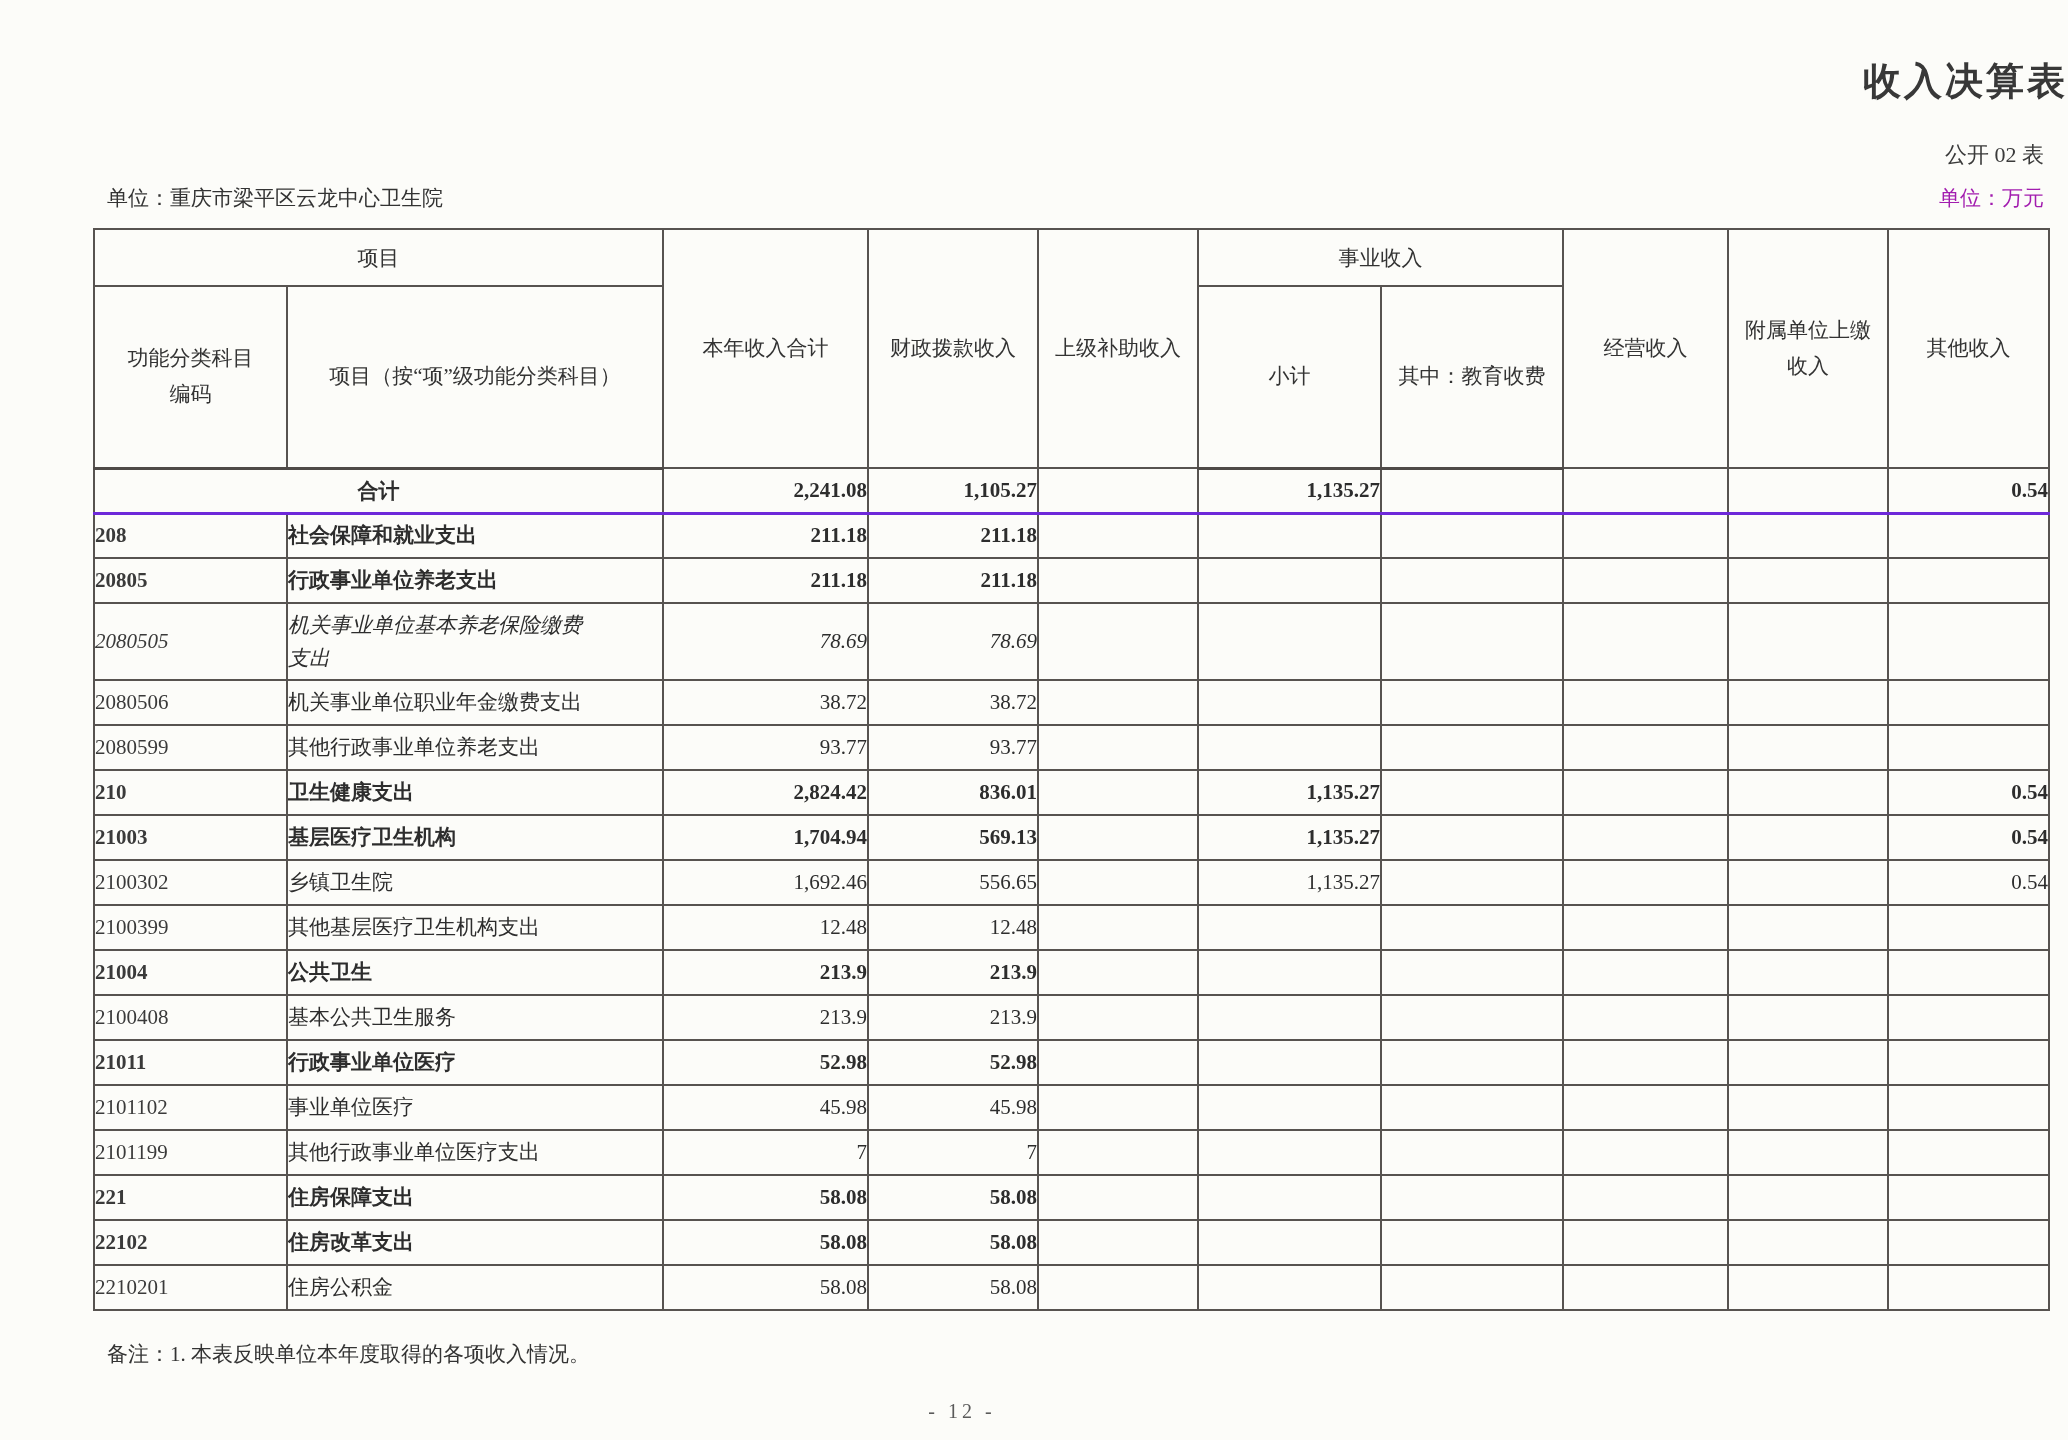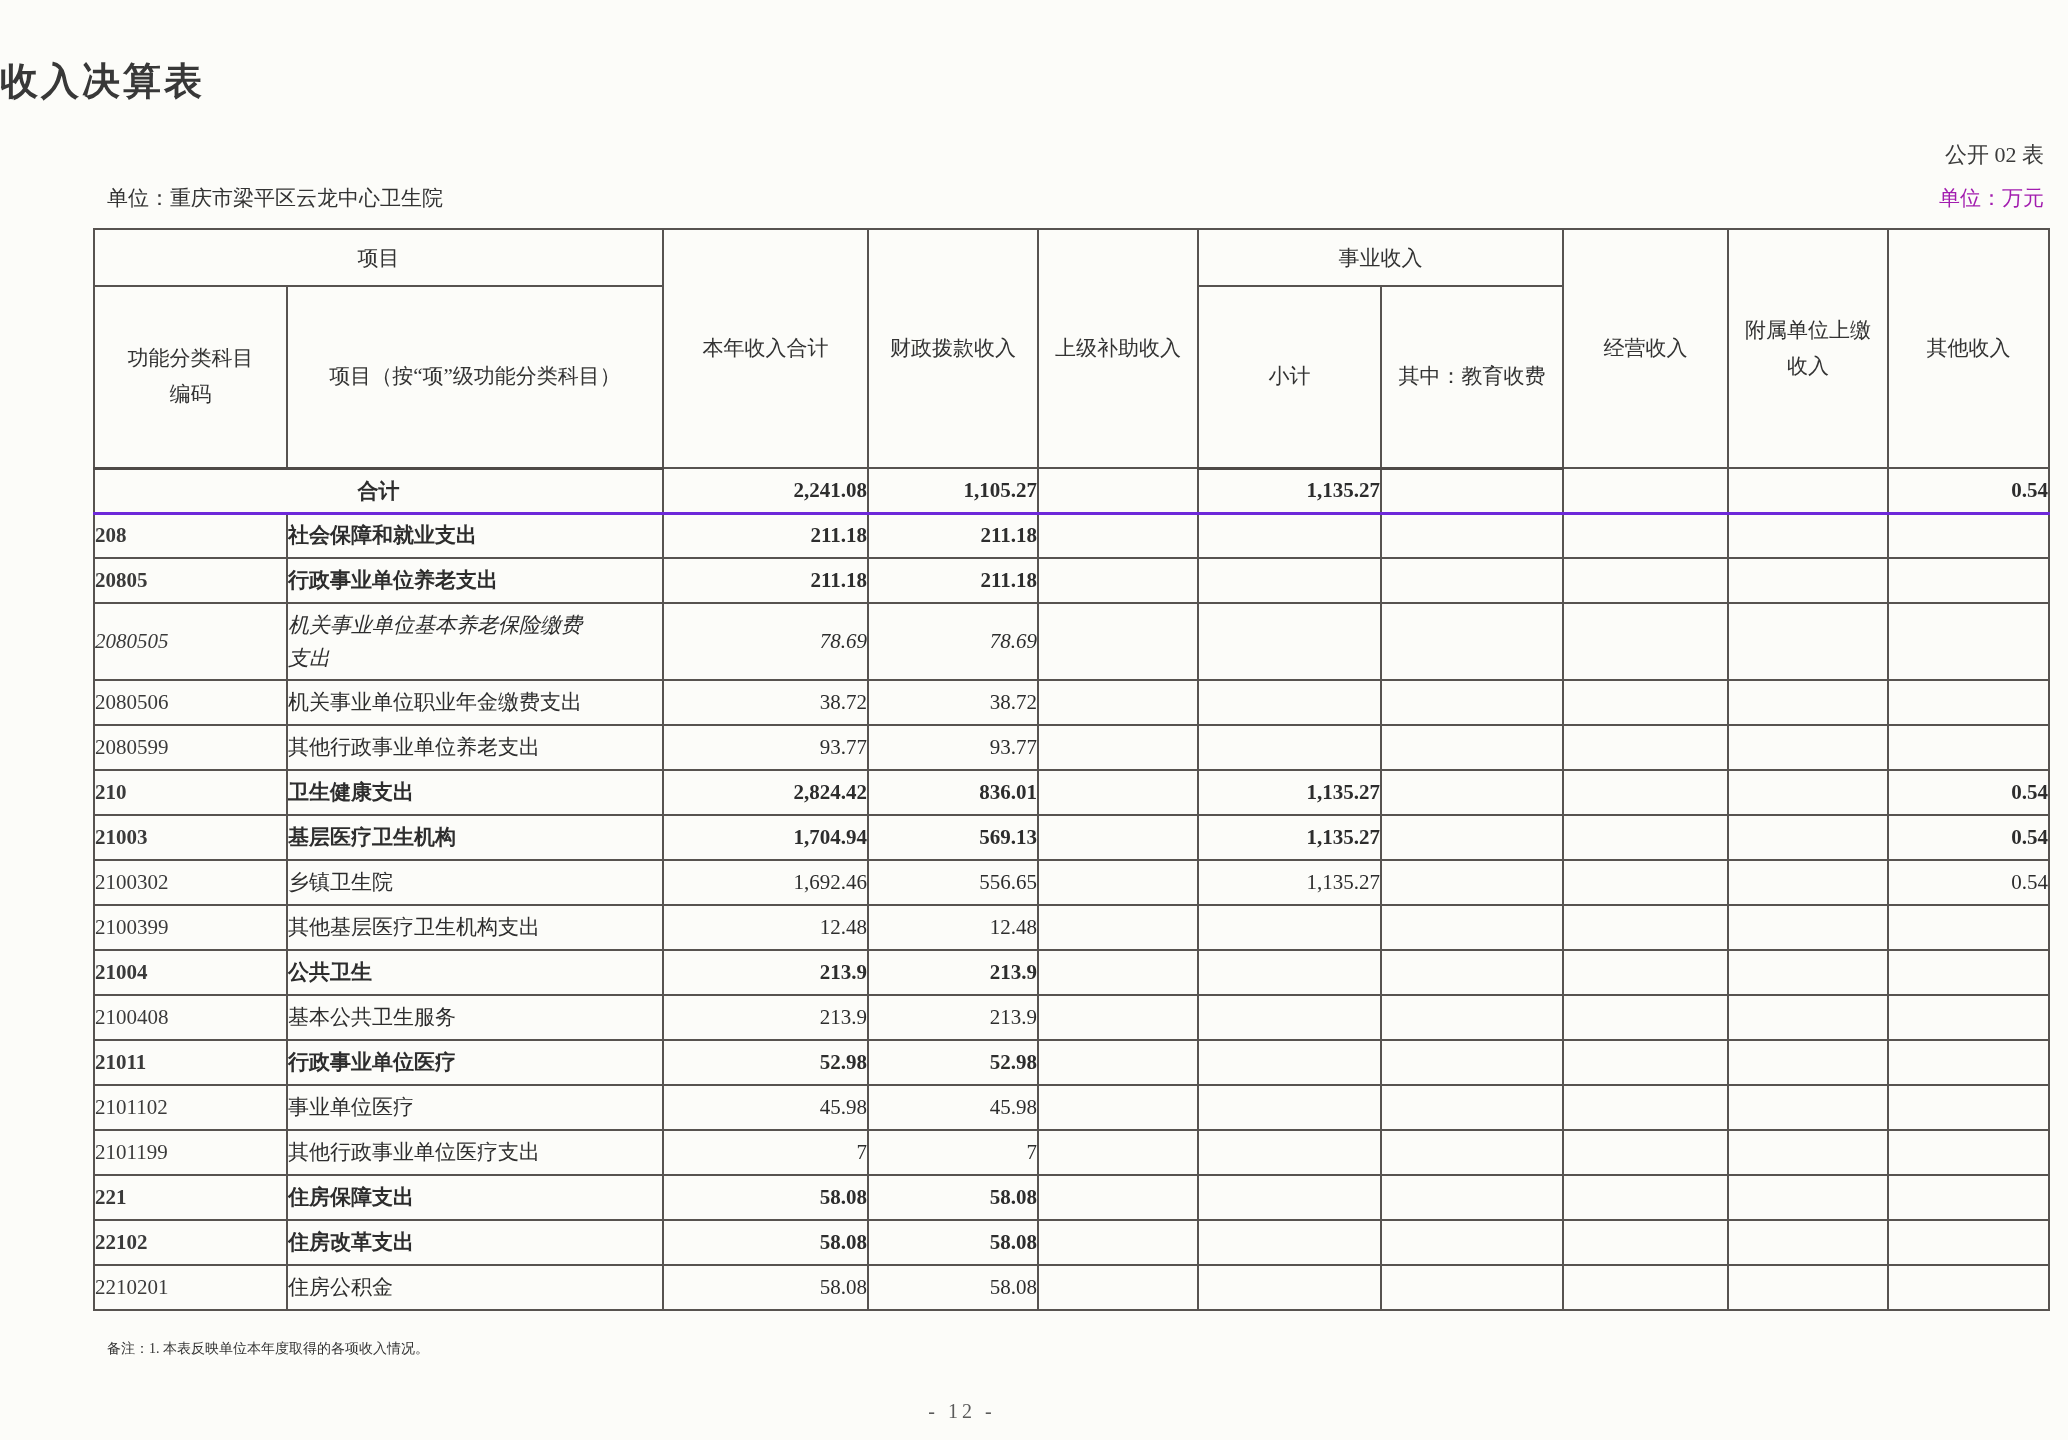--- a/index.html
+++ b/index.html
@@ -7,21 +7,21 @@
   body {
     width: 2068px; height: 1440px;
     background: #fcfcf9;
     font-family: "Liberation Serif", "DejaVu Serif", serif;
     color: #2d2d2d;
     position: relative;
     overflow: hidden;
   }
   .page-title {
     position: absolute; top: 56px; left: 0; width: 100%;
-    text-align: left; font-size: 38px; font-weight: bold;
+    text-align: right; font-size: 38px; font-weight: bold;
     letter-spacing: 3px; color: #383838;
   }
   .table-code {
     position: absolute; top: 140px; right: 24px;
     font-size: 22px; color: #3a3a3a;
   }
   .unit-left {
     position: absolute; top: 184px; left: 107px;
     font-size: 21px; color: #333;
   }
@@ -54,21 +54,21 @@
   .income-table tbody tr.tall { height: 77px; font-style: italic; }
   .cell-code  { text-align: left; padding-left: 7px; color: #3a3a3a; }
   .cell-name  { text-align: left; padding-left: 9px; }
   .cell-name .name-wrap { display: inline-block; max-width: 300px; line-height: 1.55; vertical-align: middle; }
   .cell-num   { text-align: right; padding-right: 11px; }
   .cell-total-label { text-align: center; }
   tr.bold td { font-weight: bold; }
   tr.row-total td { border-bottom: 3px solid #6d28d9; border-top: 2px solid #575350; }
   .notes {
     position: absolute; left: 107px; top: 1340px;
-    font-size: 14px; color: #333;
+    font-size: 21px; color: #333;
   }
   .note-line-2 { padding-left: 70px; margin-top: 15px; }
   .page-num {
     position: absolute; top: 1400px; left: 0; width: 1924px;
     text-align: center; font-size: 20px; color: #5a5a5a;
     letter-spacing: 4px;
   }
 </style>
 </head>
 <body>

